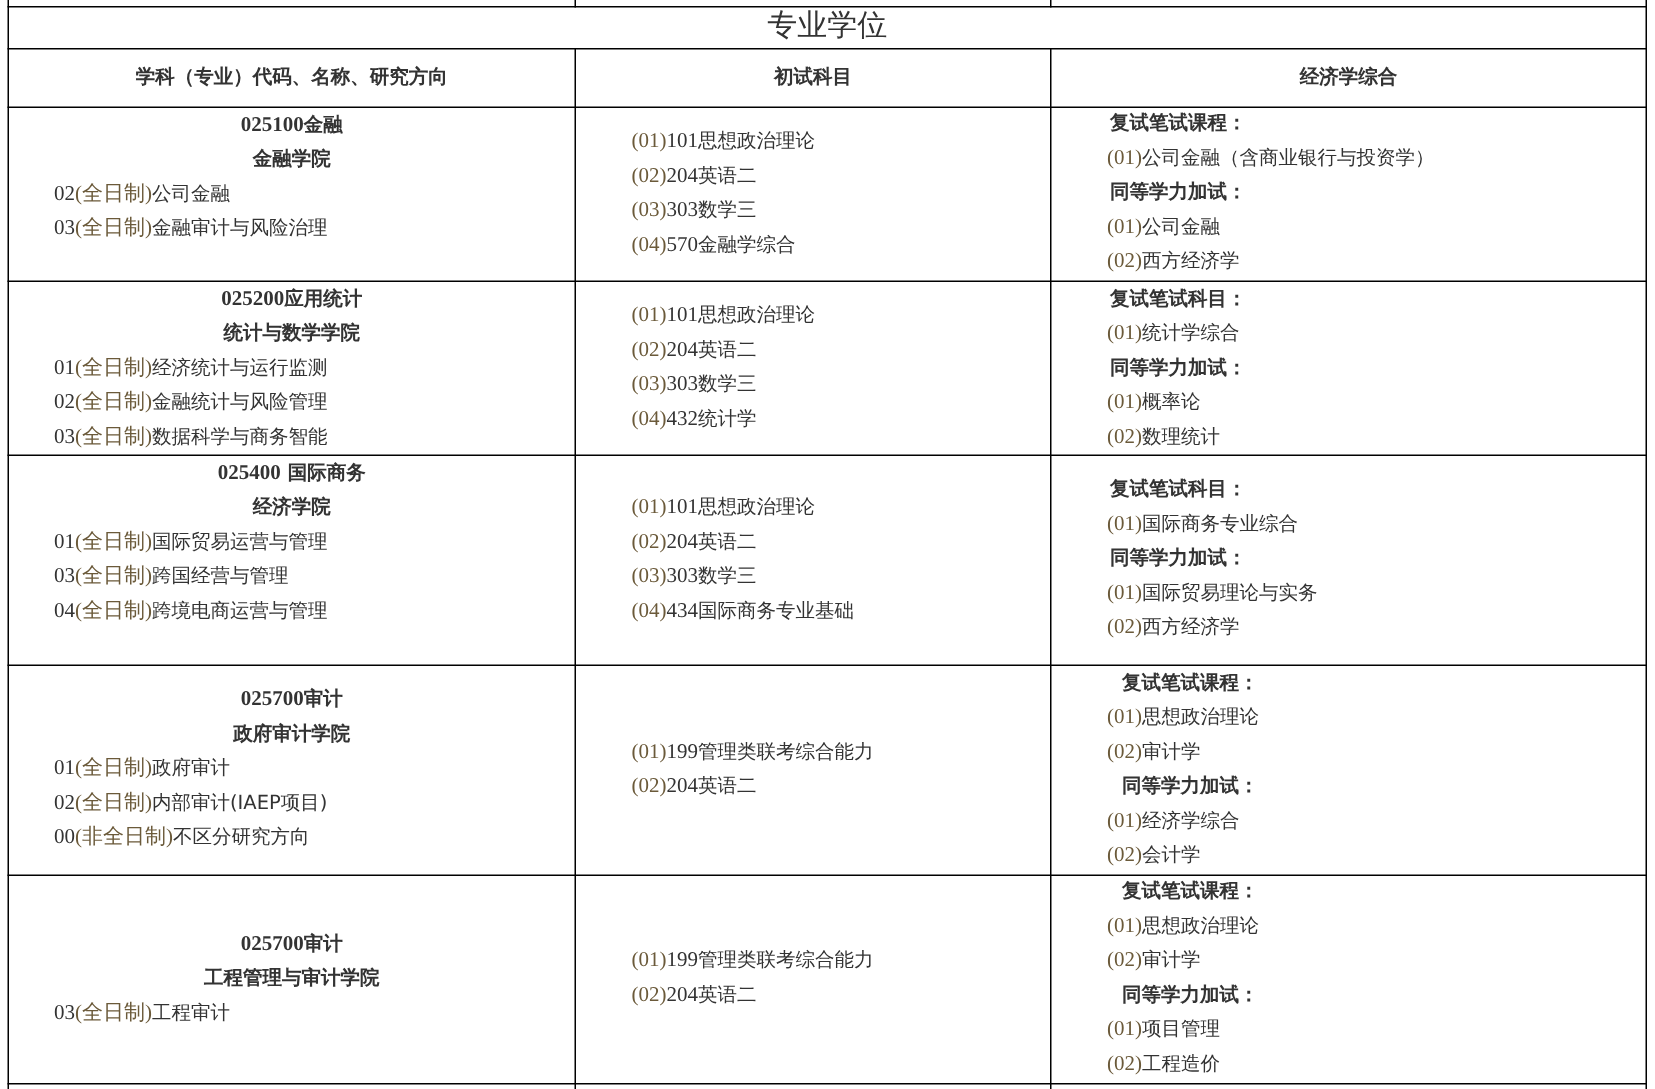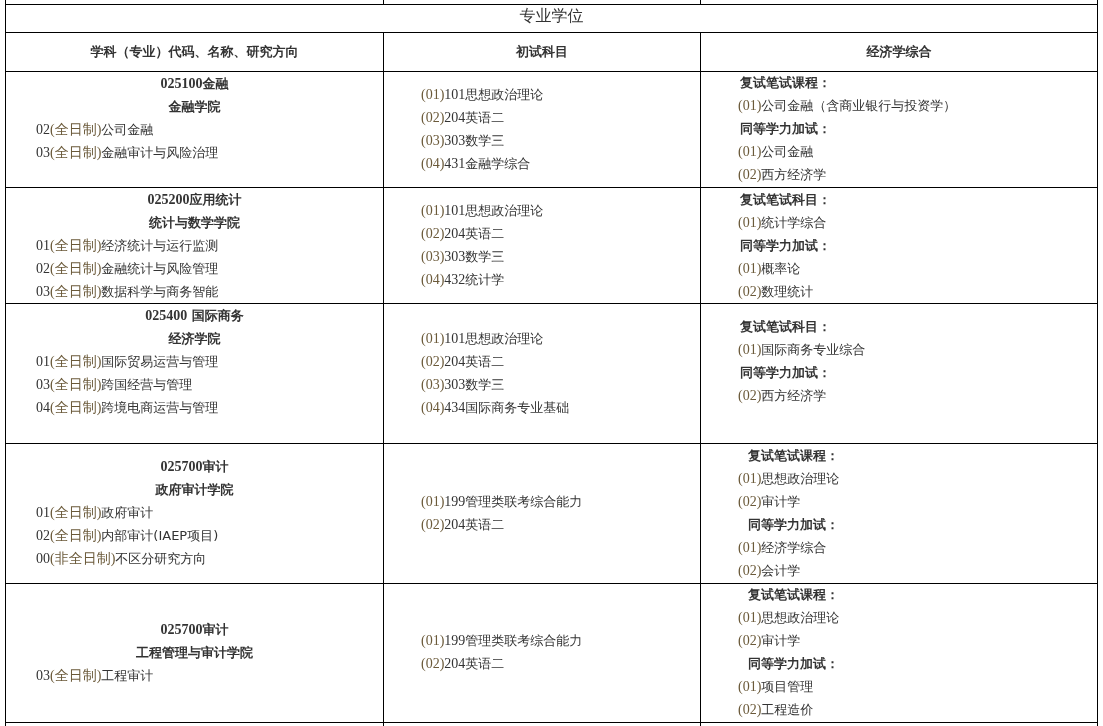--- a/index.html
+++ b/index.html
@@ -6,21 +6,21 @@
     body {
       width: 1103px; height: 726px; overflow: hidden; position: relative;
       font-family: "DejaVu Sans", "Liberation Sans", sans-serif;
       color: #333333;
     }
     .hline { position: absolute; height: 1px; background: #000; }
     .vline { position: absolute; width: 1px; background: #000; }
     .cell { position: absolute; box-sizing: border-box; }
     .title-row {
       position: absolute; left: 6px; top: 5px; width: 1091px; height: 27px;
-      text-align: center; font-size: 16px; line-height: 22px; color: #333;
+      text-align: center; font-size: 20px; line-height: 22px; color: #333;
     }
     .hdr {
       position: absolute; top: 33px; height: 38px; line-height: 38px;
       text-align: center; font-size: 13px; font-weight: bold; color: #333;
     }
     .line { font-size: 13px; line-height: 23px; height: 23px; white-space: nowrap; color: #333; }
     .num { font-family: "Liberation Serif", "DejaVu Serif", serif; font-size: 14px; color: #333; }
     .paren { font-family: "Liberation Serif", "DejaVu Serif", serif; font-size: 14px; color: #6b5a3a; }
     .major-code { text-align: center; font-weight: bold; }
     .major-code .num { font-weight: bold; }
@@ -58,21 +58,21 @@
   <div class="cell" style="left:6px; top:72px; width:377px; padding-left:30px;">
     <div class="line major-code" style="padding-right:30px;"><span class="num">025100</span><span>金融</span></div>
     <div class="line school" style="padding-right:30px;">金融学院</div>
     <div class="line"><span class="num">02</span><span class="paren">(全日制)</span><span>公司金融</span></div>
     <div class="line"><span class="num">03</span><span class="paren">(全日制)</span><span>金融审计与风险治理</span></div>
   </div>
   <div class="cell" style="left:421px; top:83px; width:270px;">
     <div class="line"><span class="paren">(01)</span><span class="num">101</span><span>思想政治理论</span></div>
     <div class="line"><span class="paren">(02)</span><span class="num">204</span><span>英语二</span></div>
     <div class="line"><span class="paren">(03)</span><span class="num">303</span><span>数学三</span></div>
-    <div class="line"><span class="paren">(04)</span><span class="num">431</span><span>金融学综合</span></div>
+    <div class="line"><span class="paren">(04)</span><span class="num">570</span><span>金融学综合</span></div>
   </div>
   <div class="cell" style="left:738px; top:71px; width:355px;">
     <div class="line lbl" style="padding-left:2px;">复试笔试课程：</div>
     <div class="line"><span class="paren">(01)</span><span>公司金融（含商业银行与投资学）</span></div>
     <div class="line lbl" style="padding-left:2px;">同等学力加试：</div>
     <div class="line"><span class="paren">(01)</span><span>公司金融</span></div>
     <div class="line"><span class="paren">(02)</span><span>西方经济学</span></div>
   </div>
 </div>
 
@@ -110,20 +110,21 @@
   <div class="cell" style="left:421px; top:327px; width:270px;">
     <div class="line"><span class="paren">(01)</span><span class="num">101</span><span>思想政治理论</span></div>
     <div class="line"><span class="paren">(02)</span><span class="num">204</span><span>英语二</span></div>
     <div class="line"><span class="paren">(03)</span><span class="num">303</span><span>数学三</span></div>
     <div class="line"><span class="paren">(04)</span><span class="num">434</span><span>国际商务专业基础</span></div>
   </div>
   <div class="cell" style="left:738px; top:315px; width:355px;">
     <div class="line lbl" style="padding-left:2px;">复试笔试科目：</div>
     <div class="line"><span class="paren">(01)</span><span>国际商务专业综合</span></div>
     <div class="line lbl" style="padding-left:2px;">同等学力加试：</div>
+    <div class="line"><span class="paren">(01)</span><span>国际贸易理论与实务</span></div>
     <div class="line"><span class="paren">(02)</span><span>西方经济学</span></div>
   </div>
 </div>
 
 <div>
   <div class="cell" style="left:6px; top:455px; width:377px; padding-left:30px;">
     <div class="line major-code" style="padding-right:30px;"><span class="num">025700</span><span>审计</span></div>
     <div class="line school" style="padding-right:30px;">政府审计学院</div>
     <div class="line"><span class="num">01</span><span class="paren">(全日制)</span><span>政府审计</span></div>
     <div class="line"><span class="num">02</span><span class="paren">(全日制)</span><span>内部审计(IAEP项目)</span></div>

